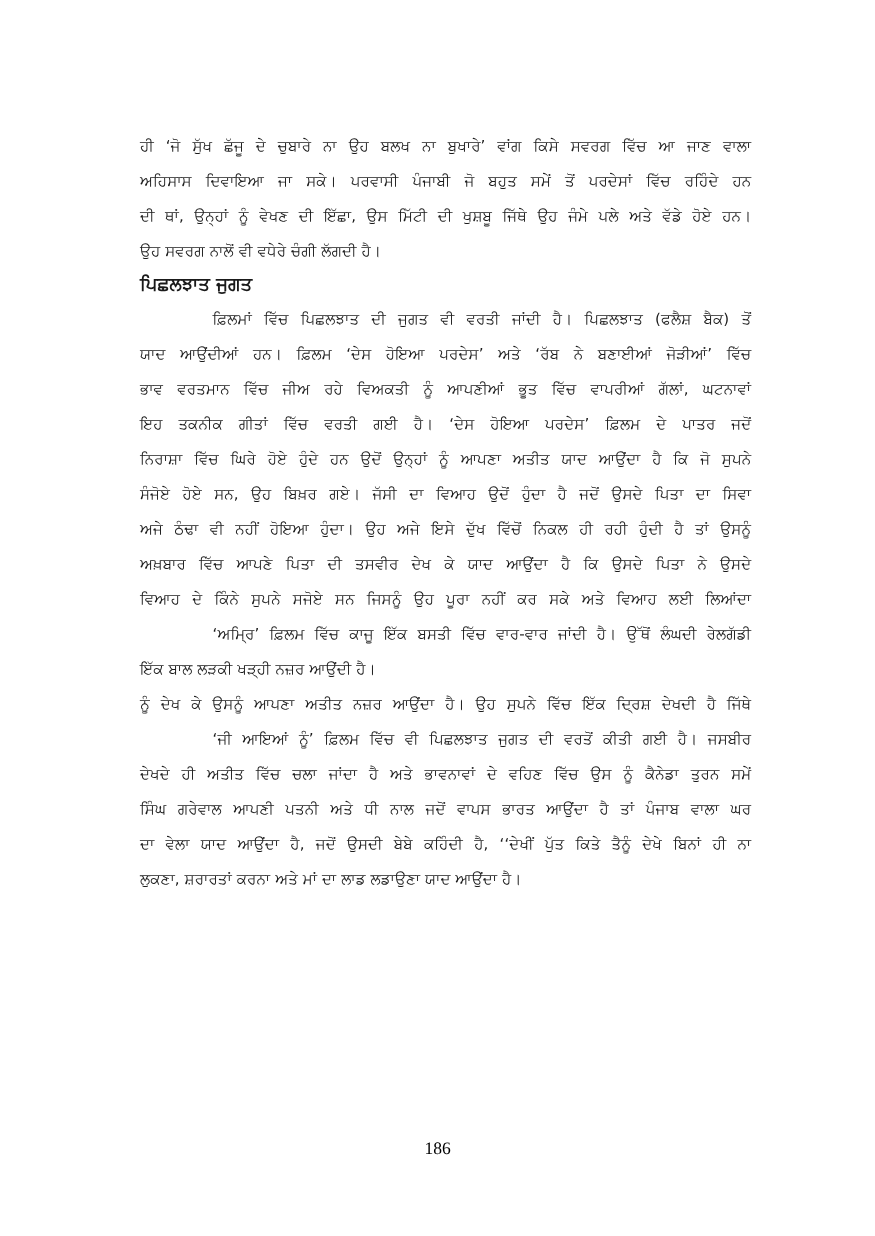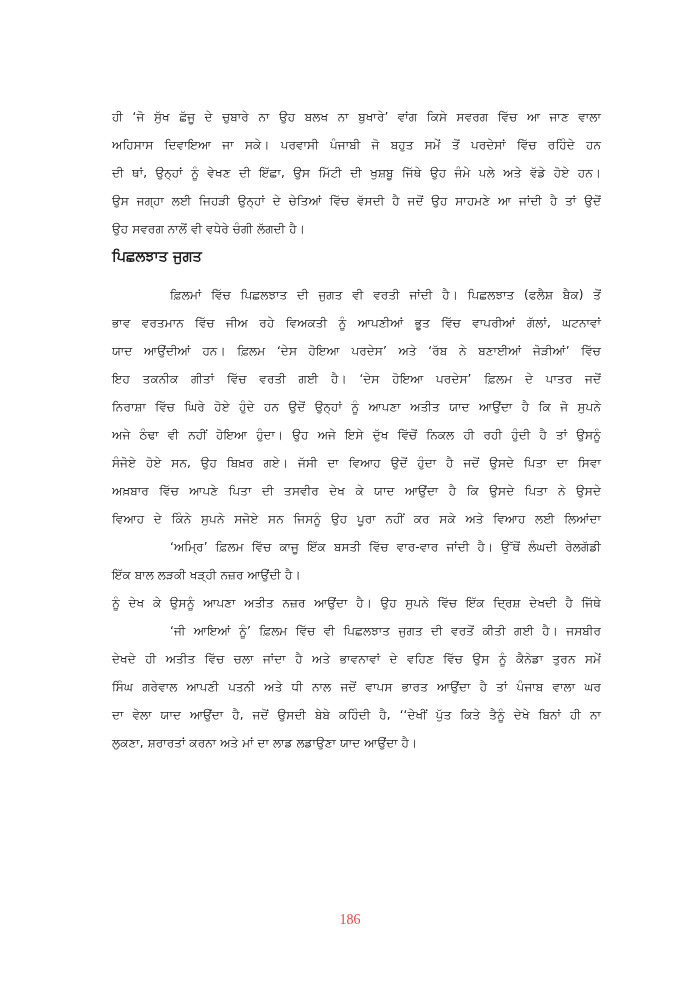--- a/index.html
+++ b/index.html
@@ -13,49 +13,48 @@
   }
   .line {
     height: 28px; line-height: 28px; font-size: 12px;
     white-space: nowrap; text-align: justify; text-align-last: justify;
     letter-spacing: 0.1px;
   }
   .line.last { text-align-last: left; }
   .line.indent { padding-left: 58px; }
   .heading {
     height: 26px; line-height: 26px; font-size: 14.5px; font-weight: bold;
-    margin-top: 0px; margin-bottom: 12px;
+    margin-top: 0px; margin-bottom: 0px;
   }
   .page-number {
     position: absolute; top: 912px; left: 0; width: 700px; text-align: center;
-    font-family: "Liberation Serif", "DejaVu Serif", serif; font-size: 14px; color: #ef4444;
+    font-family: "Liberation Serif", "DejaVu Serif", serif; font-size: 14px; color: #000000;
   }
 </style>
 </head>
 <body>
 
 <div class="page">
   <div>
     <div class="line">ਹੀ ‘ਜੋ ਸੁੱਖ ਛੱਜੂ ਦੇ ਚੁਬਾਰੇ ਨਾ ਉਹ ਬਲਖ ਨਾ ਬੁਖਾਰੇ’ ਵਾਂਗ ਕਿਸੇ ਸਵਰਗ ਵਿੱਚ ਆ ਜਾਣ ਵਾਲਾ</div>
     <div class="line">ਅਹਿਸਾਸ ਦਿਵਾਇਆ ਜਾ ਸਕੇ। ਪਰਵਾਸੀ ਪੰਜਾਬੀ ਜੋ ਬਹੁਤ ਸਮੇਂ ਤੋਂ ਪਰਦੇਸਾਂ ਵਿੱਚ ਰਹਿੰਦੇ ਹਨ</div>
     <div class="line">ਦੀ ਥਾਂ, ਉਨ੍ਹਾਂ ਨੂੰ ਵੇਖਣ ਦੀ ਇੱਛਾ, ਉਸ ਮਿੱਟੀ ਦੀ ਖੁਸ਼ਬੂ ਜਿੱਥੇ ਉਹ ਜੰਮੇ ਪਲੇ ਅਤੇ ਵੱਡੇ ਹੋਏ ਹਨ।</div>
-    <div class="line">ਉਸ ਜਗ੍ਹਾ ਲਈ ਜਿਹੜੀ ਉਨ੍ਹਾਂ ਦੇ ਚੇਤਿਆਂ ਵਿੱਚ ਵੱਸਦੀ ਹੈ ਜਦੋਂ ਉਹ ਸਾਹਮਣੇ ਆ ਜਾਂਦੀ ਹੈ ਤਾਂ ਉਦੋਂ</div>
     <div class="line last">ਉਹ ਸਵਰਗ ਨਾਲੋਂ ਵੀ ਵਧੇਰੇ ਚੰਗੀ ਲੱਗਦੀ ਹੈ।</div>
   </div>
 
   <div class="heading">ਪਿਛਲਝਾਤ ਜੁਗਤ</div>
 
   <div>
     <div class="line indent">ਫ਼ਿਲਮਾਂ ਵਿੱਚ ਪਿਛਲਝਾਤ ਦੀ ਜੁਗਤ ਵੀ ਵਰਤੀ ਜਾਂਦੀ ਹੈ। ਪਿਛਲਝਾਤ (ਫਲੈਸ਼ ਬੈਕ) ਤੋਂ</div>
+    <div class="line">ਯਾਦ ਆਉਂਦੀਆਂ ਹਨ। ਫ਼ਿਲਮ ‘ਦੇਸ ਹੋਇਆ ਪਰਦੇਸ’ ਅਤੇ ‘ਰੱਬ ਨੇ ਬਣਾਈਆਂ ਜੋੜੀਆਂ’ ਵਿੱਚ</div>
     <div class="line">ਭਾਵ ਵਰਤਮਾਨ ਵਿੱਚ ਜੀਅ ਰਹੇ ਵਿਅਕਤੀ ਨੂੰ ਆਪਣੀਆਂ ਭੂਤ ਵਿੱਚ ਵਾਪਰੀਆਂ ਗੱਲਾਂ, ਘਟਨਾਵਾਂ</div>
-    <div class="line">ਯਾਦ ਆਉਂਦੀਆਂ ਹਨ। ਫ਼ਿਲਮ ‘ਦੇਸ ਹੋਇਆ ਪਰਦੇਸ’ ਅਤੇ ‘ਰੱਬ ਨੇ ਬਣਾਈਆਂ ਜੋੜੀਆਂ’ ਵਿੱਚ</div>
     <div class="line">ਇਹ ਤਕਨੀਕ ਗੀਤਾਂ ਵਿੱਚ ਵਰਤੀ ਗਈ ਹੈ। ‘ਦੇਸ ਹੋਇਆ ਪਰਦੇਸ’ ਫ਼ਿਲਮ ਦੇ ਪਾਤਰ ਜਦੋਂ</div>
     <div class="line">ਨਿਰਾਸ਼ਾ ਵਿੱਚ ਘਿਰੇ ਹੋਏ ਹੁੰਦੇ ਹਨ ਉਦੋਂ ਉਨ੍ਹਾਂ ਨੂੰ ਆਪਣਾ ਅਤੀਤ ਯਾਦ ਆਉਂਦਾ ਹੈ ਕਿ ਜੋ ਸੁਪਨੇ</div>
+    <div class="line">ਸੰਜੋਏ ਹੋਏ ਸਨ, ਉਹ ਬਿਖ਼ਰ ਗਏ। ਜੱਸੀ ਦਾ ਵਿਆਹ ਉਦੋਂ ਹੁੰਦਾ ਹੈ ਜਦੋਂ ਉਸਦੇ ਪਿਤਾ ਦਾ ਸਿਵਾ</div>
     <div class="line">ਅਜੇ ਠੰਢਾ ਵੀ ਨਹੀਂ ਹੋਇਆ ਹੁੰਦਾ। ਉਹ ਅਜੇ ਇਸੇ ਦੁੱਖ ਵਿੱਚੋਂ ਨਿਕਲ ਹੀ ਰਹੀ ਹੁੰਦੀ ਹੈ ਤਾਂ ਉਸਨੂੰ</div>
-    <div class="line">ਸੰਜੋਏ ਹੋਏ ਸਨ, ਉਹ ਬਿਖ਼ਰ ਗਏ। ਜੱਸੀ ਦਾ ਵਿਆਹ ਉਦੋਂ ਹੁੰਦਾ ਹੈ ਜਦੋਂ ਉਸਦੇ ਪਿਤਾ ਦਾ ਸਿਵਾ</div>
     <div class="line">ਅਖ਼ਬਾਰ ਵਿੱਚ ਆਪਣੇ ਪਿਤਾ ਦੀ ਤਸਵੀਰ ਦੇਖ ਕੇ ਯਾਦ ਆਉਂਦਾ ਹੈ ਕਿ ਉਸਦੇ ਪਿਤਾ ਨੇ ਉਸਦੇ</div>
     <div class="line">ਵਿਆਹ ਦੇ ਕਿੰਨੇ ਸੁਪਨੇ ਸਜੋਏ ਸਨ ਜਿਸਨੂੰ ਉਹ ਪੂਰਾ ਨਹੀਂ ਕਰ ਸਕੇ ਅਤੇ ਵਿਆਹ ਲਈ ਲਿਆਂਦਾ</div>
   </div>
 
   <div>
     <div class="line indent">‘ਅਮ੍ਰਿ’ ਫ਼ਿਲਮ ਵਿੱਚ ਕਾਜੂ ਇੱਕ ਬਸਤੀ ਵਿੱਚ ਵਾਰ-ਵਾਰ ਜਾਂਦੀ ਹੈ। ਉੱਥੋਂ ਲੰਘਦੀ ਰੇਲਗੱਡੀ</div>
     <div class="line last">ਇੱਕ ਬਾਲ ਲੜਕੀ ਖੜ੍ਹੀ ਨਜ਼ਰ ਆਉਂਦੀ ਹੈ।</div>
     <div class="line">ਨੂੰ ਦੇਖ ਕੇ ਉਸਨੂੰ ਆਪਣਾ ਅਤੀਤ ਨਜ਼ਰ ਆਉਂਦਾ ਹੈ। ਉਹ ਸੁਪਨੇ ਵਿੱਚ ਇੱਕ ਦ੍ਰਿਸ਼ ਦੇਖਦੀ ਹੈ ਜਿੱਥੇ</div>
   </div>
 

